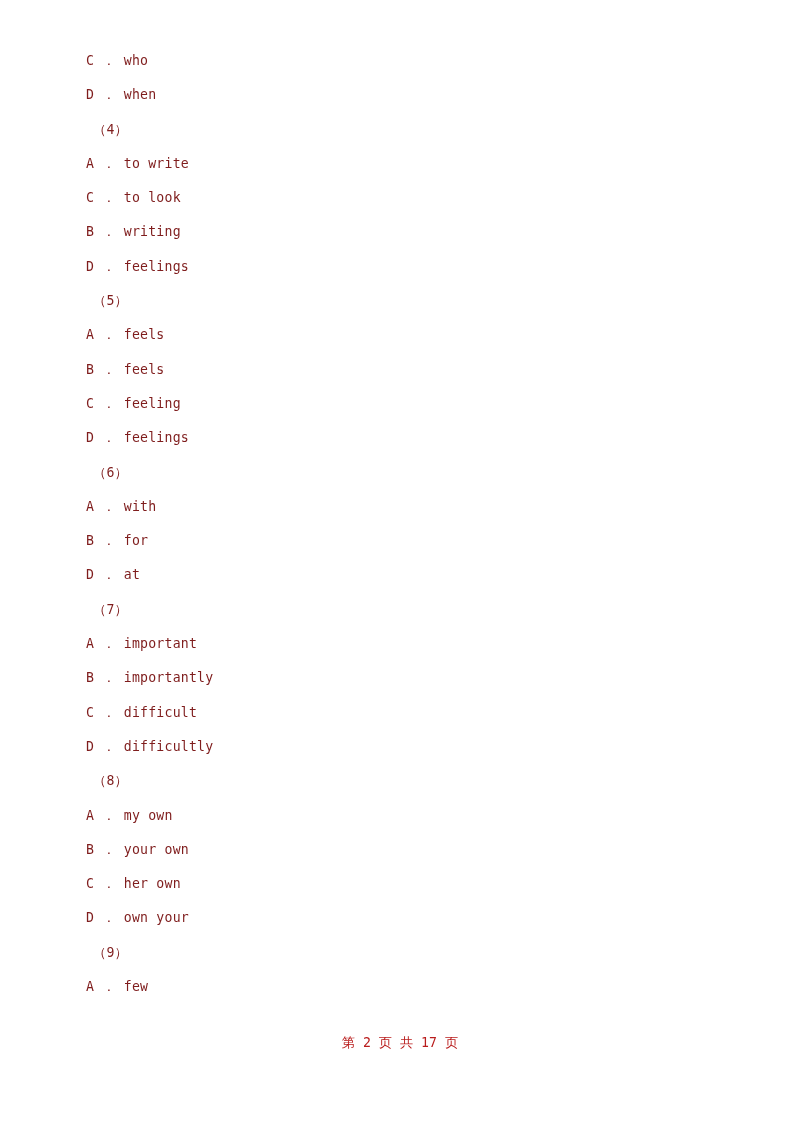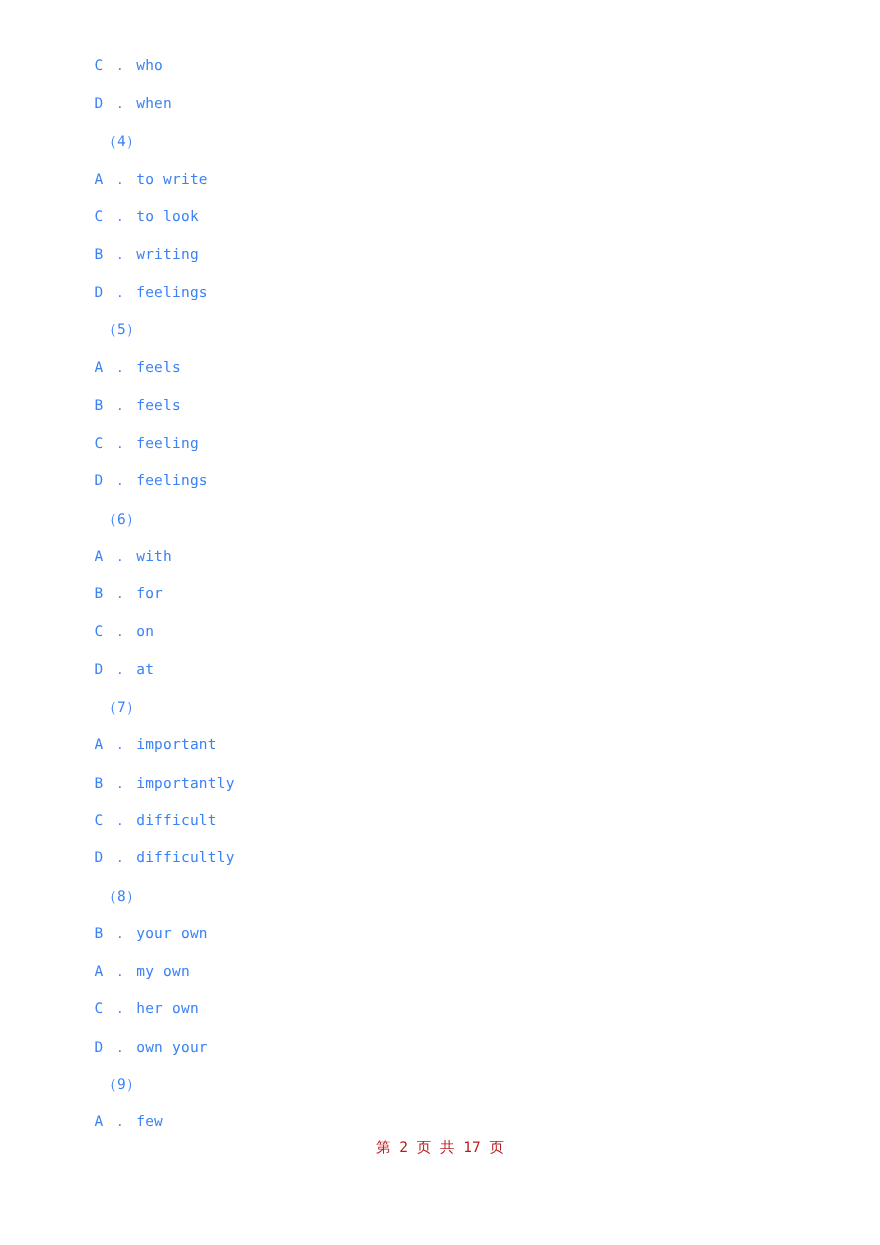--- a/index.html
+++ b/index.html
@@ -22,21 +22,21 @@
     left: 86px;
     top: 44px;
     width: 630px;
   }
 
   
   .line {
     height: 34.3px;
     line-height: 34.3px;
     white-space: pre;
-    color: #3b82f6;
+    color: #7f1d1d;
     font-family: "DejaVu Sans Mono", "Liberation Mono", monospace;
     font-size: 13.2px;
     letter-spacing: 0.2px;
   }
 
   .line.option {
     padding-left: 0;
   }
 
   .line.qnum {
@@ -69,30 +69,29 @@
       <div class="line option">B ． writing</div>
       <div class="line option">D ． feelings</div>
       <div class="line qnum">（5）</div>
       <div class="line option">A ． feels</div>
       <div class="line option">B ． feels</div>
       <div class="line option">C ． feeling</div>
       <div class="line option">D ． feelings</div>
       <div class="line qnum">（6）</div>
       <div class="line option">A ． with</div>
       <div class="line option">B ． for</div>
-      <div class="line option">C ． on</div>
       <div class="line option">D ． at</div>
       <div class="line qnum">（7）</div>
       <div class="line option">A ． important</div>
       <div class="line option">B ． importantly</div>
       <div class="line option">C ． difficult</div>
       <div class="line option">D ． difficultly</div>
       <div class="line qnum">（8）</div>
+      <div class="line option">A ． my own</div>
       <div class="line option">B ． your own</div>
-      <div class="line option">A ． my own</div>
       <div class="line option">C ． her own</div>
       <div class="line option">D ． own your</div>
       <div class="line qnum">（9）</div>
       <div class="line option">A ． few</div>
     </div>
 
   <div class="footer">第 2 页 共 17 页</div>
 
 </div>
 

